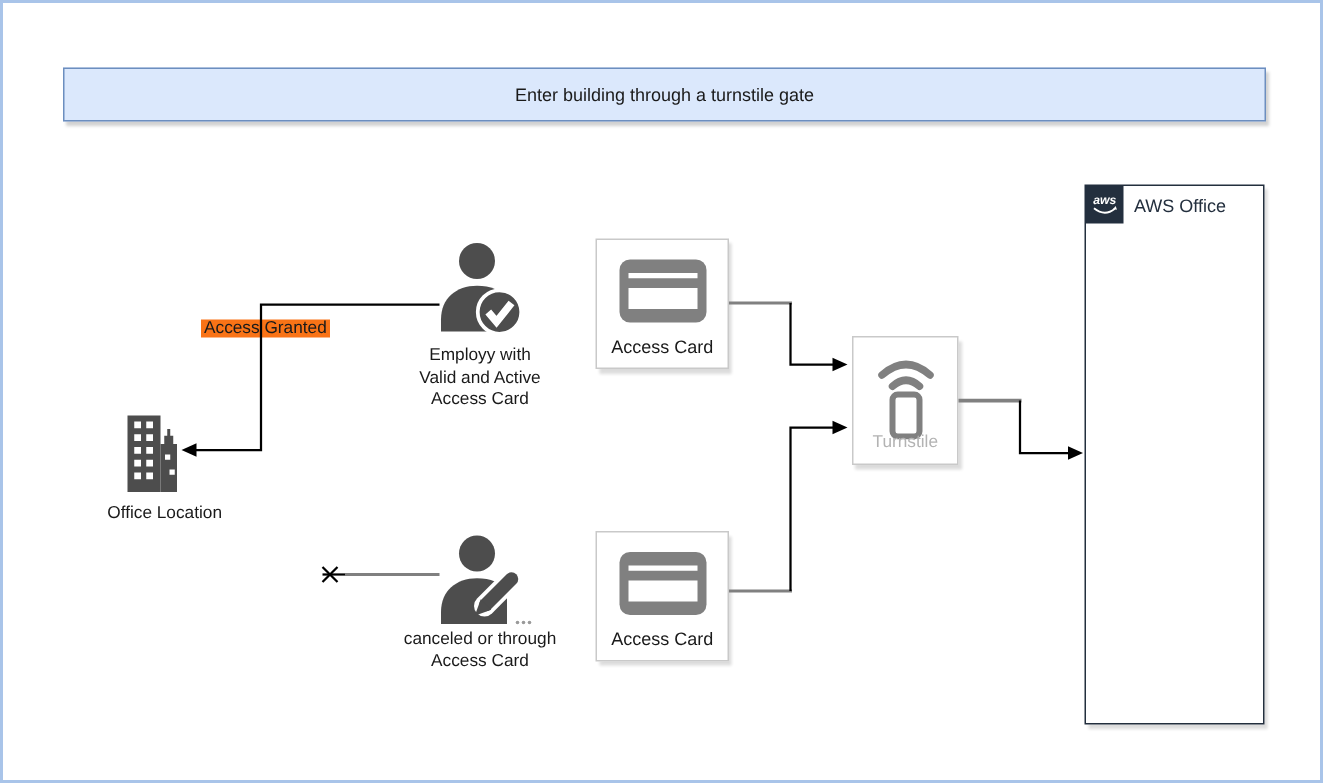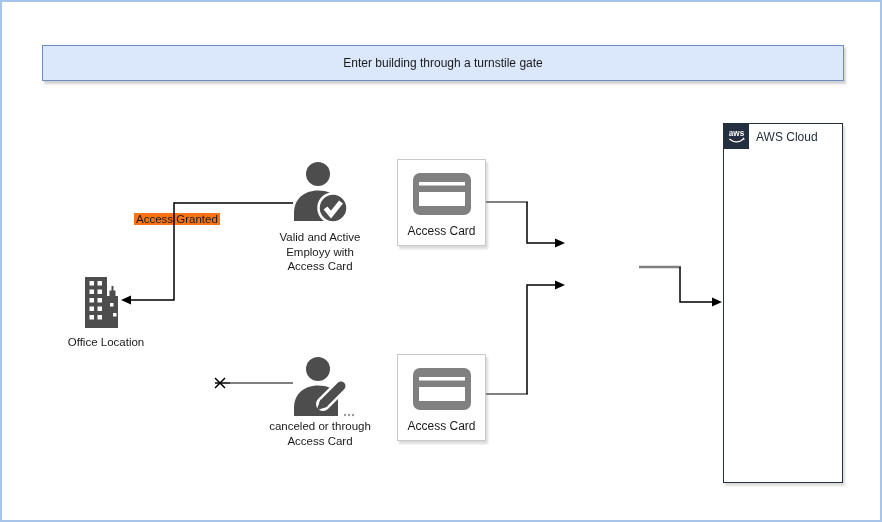--- a/index.html
+++ b/index.html
@@ -31,28 +31,28 @@
   .turnstile-box { left:566px; top:222px; width:71px; height:86px; padding-top:8px; }
   .turnstile-label { position:absolute; bottom:8px; width:100%; text-align:center;
     font-size:11.5px; color:#b3b3b3; }
   
   .aws-group {
     position:absolute; left:721px; top:121px; width:120px; height:360px;
     background:#ffffff; border:1px solid #232f3e;
     box-shadow:2px 3px 2px rgba(0,0,0,0.14);
   }
   .aws-logo { position:absolute; left:0; top:0; width:25px; height:25px; background:#232f3e;
-    display:flex; align-items:center; justify-content:center; }
+    display:flex; align-items:center; justify-content:center;font-style:italic; }
   .aws-title { position:absolute; left:32px; top:6px; font-size:12px; color:#232f3e; }
   
   .icon-figure { position:absolute; }
   .fig-label { position:absolute; text-align:center; font-size:11.5px; color:#1a1a1a; line-height:14.5px; }
   .label-employee { left:238px; top:228px; width:160px; }
   .label-invalid  { left:238px; top:417px; width:160px; }
-  .label-office   { left:44px;  top:333px; width:120px; }
+  .label-office   { left:26px;  top:333px; width:120px;text-align:right; }
   .edge-label { position:absolute; left:132px; top:211px; font-size:11.5px; color:#1a1a1a;
     background:#f97316; padding:0 2px; }
   
   .edges-layer { position:absolute; left:0; top:0; width:882px; height:522px;
     pointer-events:none; z-index:5; }
 </style>
 </head>
 <body>
 
 <div class="canvas">
@@ -62,23 +62,31 @@
   </div>
 
   <div class="aws-group">
     <div class="aws-logo">
       <svg width="23" height="23" viewBox="0 0 24 24">
         <text x="12" y="11.5" text-anchor="middle" fill="#ffffff" font-family="Liberation Sans, sans-serif" font-size="8.5" font-weight="bold">aws</text>
         <path d="M4.5,14.5 Q12,20.5 19,14.8" fill="none" stroke="#ffffff" stroke-width="1.3"></path>
         <path d="M19.6,12.8 l0.9,2.6 -2.7,-0.4 z" fill="#ffffff"></path>
       </svg>
     </div>
-    <div class="aws-title">AWS Cloud</div>
+    <div class="aws-title">AWS Office</div>
   </div>
 
+  <div class="node-box turnstile-box">
+    <svg width="46" height="60" viewBox="0 0 46 60">
+      <path d="M7,17 Q23,3 39,17" fill="none" stroke="#808080" stroke-width="5" stroke-linecap="round"></path>
+      <path d="M14,24.5 Q23,16.5 32,24.5" fill="none" stroke="#808080" stroke-width="5" stroke-linecap="round"></path>
+      <rect x="14" y="30" width="18" height="28" rx="3.5" fill="#ffffff" stroke="#808080" stroke-width="4"></rect>
+    </svg>
+    <div class="turnstile-label">Turnstile</div>
+  </div>
 
   <div class="node-box card-box top">
     <svg width="60" height="44" viewBox="0 0 60 44">
       <rect x="1" y="1" width="58" height="42" rx="7" fill="#808080"></rect>
       <rect x="7" y="10" width="46" height="3.5" fill="#ffffff"></rect>
       <rect x="7" y="20" width="46" height="14" fill="#ffffff"></rect>
     </svg>
     <div class="card-label">Access Card</div>
   </div>
 
@@ -93,22 +101,22 @@
 
   <div class="icon-figure" style="left:291px; top:159px;">
     <svg width="56" height="62" viewBox="0 0 56 62">
       <circle cx="25" cy="13" r="12" fill="#4d4d4d"></circle>
       <path d="M1,60 L1,52 C1,38 11,29.5 25,29.5 C34,29.5 41,32.5 45,38 L45,60 Z" fill="#4d4d4d"></path>
       <circle cx="40" cy="47" r="14.5" fill="#4d4d4d" stroke="#ffffff" stroke-width="2.5"></circle>
       <path d="M32.5,47 L38,53.5 L48,41" fill="none" stroke="#ffffff" stroke-width="5"></path>
     </svg>
   </div>
   <div class="fig-label label-employee">
+    <div>Employy with</div>
     <div>Valid and Active</div>
-    <div>Employy with</div>
     <div>Access Card</div>
   </div>
 
   <div class="icon-figure" style="left:291px; top:354px;">
     <svg width="64" height="62" viewBox="0 0 64 62">
       <circle cx="25" cy="13" r="12" fill="#4d4d4d"></circle>
       <path d="M1,60 L1,52 C1,38 11,29.5 25,29.5 C34,29.5 41,32.5 45,38 L45,60 Z" fill="#4d4d4d"></path>
       <line x1="48" y1="30" x2="30" y2="48" stroke="#ffffff" stroke-width="14" stroke-linecap="round"></line>
       <line x1="48" y1="30" x2="31" y2="47" stroke="#4d4d4d" stroke-width="9" stroke-linecap="round"></line>
       <path d="M27.5,43.5 L34.5,50.5 L23.5,54.5 Z" fill="#4d4d4d"></path>

